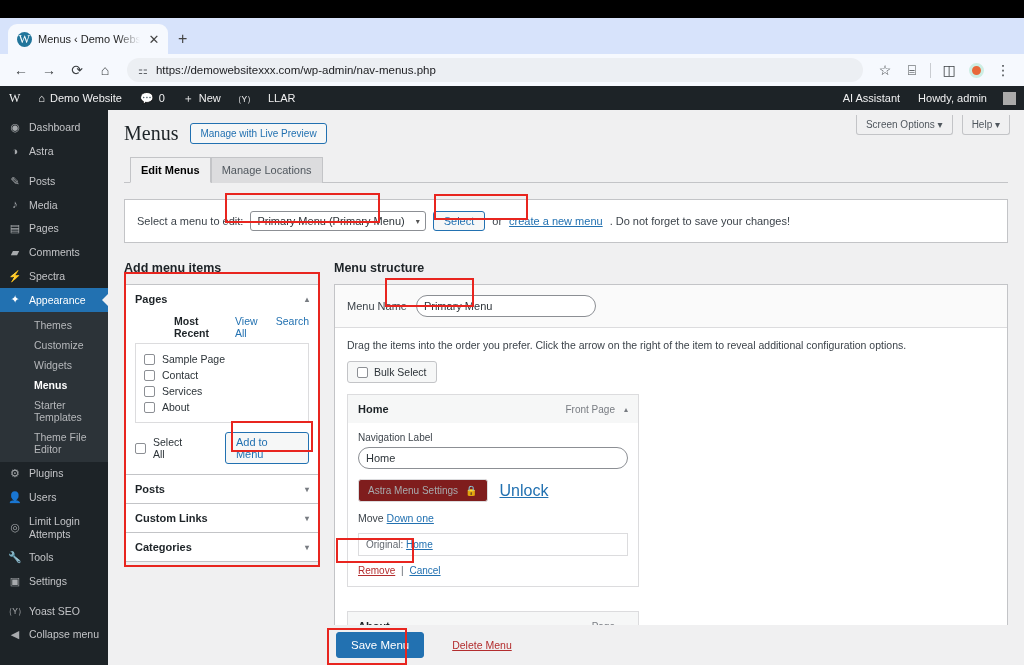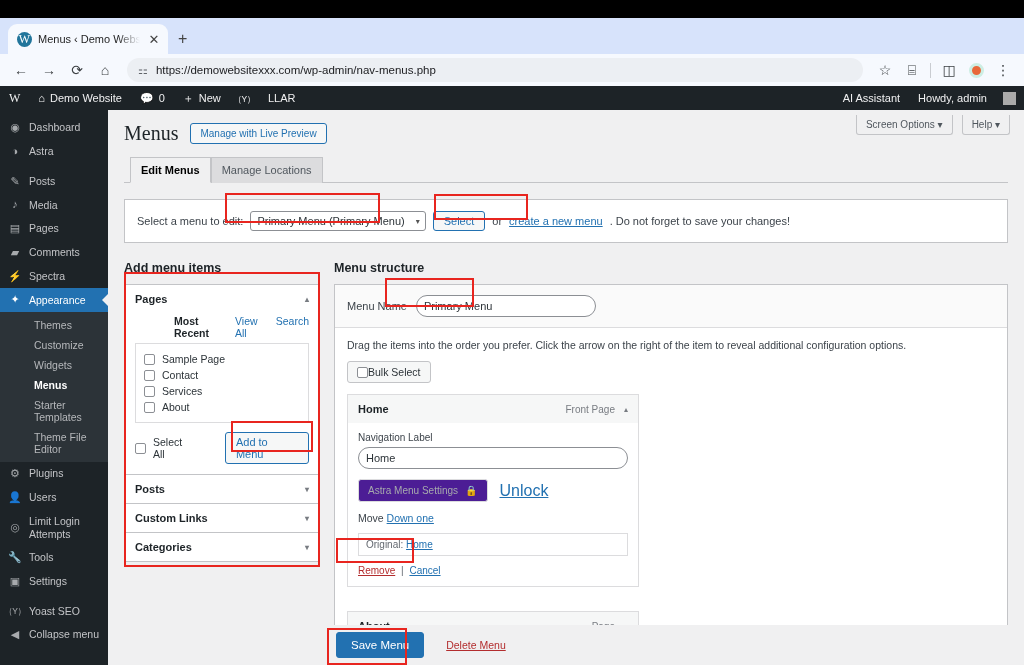--- a/index.html
+++ b/index.html
@@ -178,56 +178,56 @@
     padding: 10px 12px; border-bottom: 1px solid #dcdcde; background: #fafafa;
     font-size: 11px; color: #3c434a;
   }
   .wp-input {
     border: 1px solid #8c8f94; border-radius: 11px; background: #fff;
     font-size: 11px; padding: 4px 7px; color: #2c3338; outline: none;
   }
   .ms-body { padding: 11px 12px 12px 12px; }
   .ms-hint { font-size: 10.5px; color: #3c434a; margin-bottom: 10px; }
   .bulk {
-    display: inline-flex; align-items: center; 
+    display: inline-flex; align-items: center; gap: 6px;
     border: 1px solid #c3c4c7; background: #f6f7f7; border-radius: 3px;
     padding: 4px 9px; font-size: 10.5px; color: #2c3338; cursor: pointer;
   }
 
   .menu-items { margin-top: 11px; }
   .mi { border: 1px solid #dcdcde; background: #fff; margin-bottom: 24px; width: 292px; }
   .mi-head {
     display: flex; align-items: center; justify-content: space-between;
     background: #f6f7f7; padding: 8px 10px; font-size: 11px; cursor: move;
   }
   .mi-title { font-weight: bold; color: #1d2327; }
   .mi-right { display: flex; align-items: center; gap: 9px; color: #787c82; font-size: 10px; }
   .mi-tri { font-size: 8px; cursor: pointer; }
   .mi-body { padding: 9px 10px 10px 10px; }
   .fld-label { font-size: 10px; color: #3c434a; display: block; margin-bottom: 4px; }
   .fld-input { width: 100%; }
   .astra-row { display: flex; align-items: center; gap: 12px; margin-top: 10px; }
   .astra-btn {
-    border: 1px solid #dcdcde; background: #4c1d95; color: #a7aaad;
+    border: 1px solid #dcdcde; background: #7f1d1d; color: #a7aaad;
     border-radius: 3px; font-size: 10px; padding: 5px 9px;
     display: inline-flex; align-items: center; gap: 7px; cursor: pointer;
   }
   .move-row { margin-top: 10px; font-size: 10.5px; color: #3c434a; }
   .orig-row {
     margin-top: 9px; border: 1px solid #dcdcde; padding: 5px 7px;
     font-size: 10px; color: #646970;
   }
   .rm-row { margin-top: 9px; font-size: 10px; }
   .rm-link { color: #b32d2e; text-decoration: underline; cursor: pointer; }
   .sep-pipe { color: #646970; margin: 0 3px; }
 
   
   .save-bar {
     position: absolute; left: 124px; right: 0; bottom: 0; height: 40px;
-    background: #f0f0f1; display: flex; align-items: center; gap: 22px;
+    background: #f0f0f1; display: flex; align-items: center; gap: 28px;
     padding-left: 212px;
   }
   .primary-btn {
     background: #2271b1; border: 1px solid #2271b1; color: #fff;
     border-radius: 3px; font-size: 11.5px; padding: 6px 14px; cursor: pointer;
   }
   .del-link { color: #b32d2e; text-decoration: underline; font-size: 10.5px; cursor: pointer; }
 
   
   .hl { position: absolute; border: 2px solid #e8251f; pointer-events: none; z-index: 40; }

